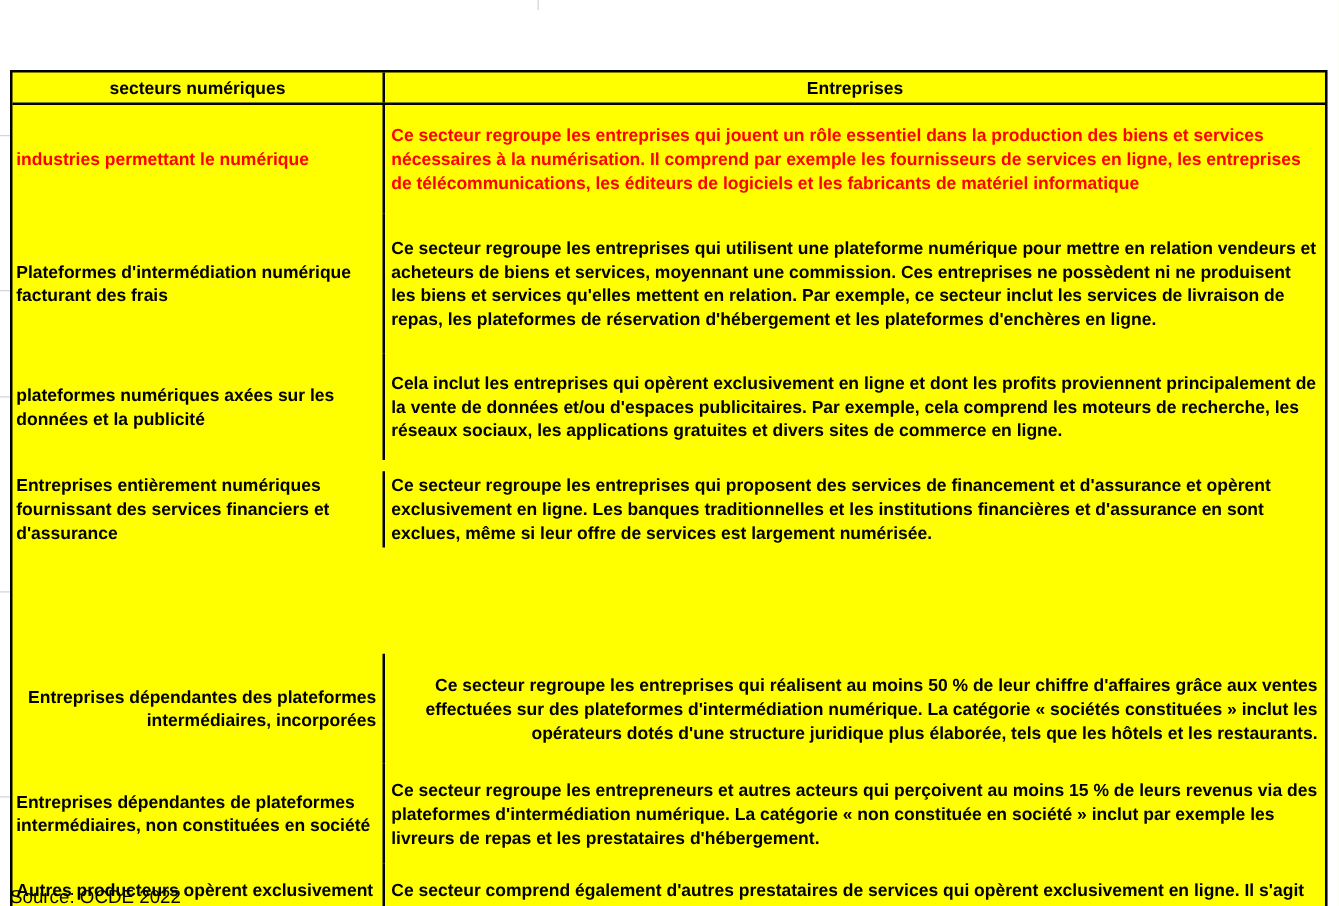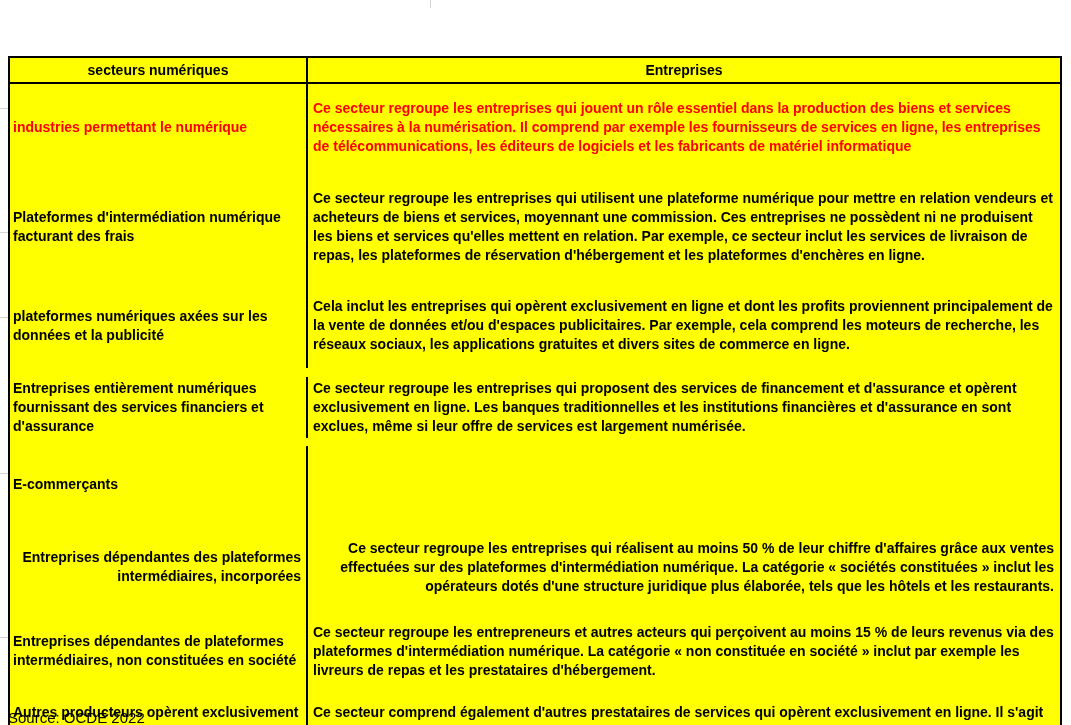--- a/index.html
+++ b/index.html
@@ -107,21 +107,20 @@
       <div class="scol">plateformes numériques axées sur les données et la publicité</div>
       <div class="dcol">Cela inclut les entreprises qui opèrent exclusivement en ligne et dont les profits proviennent principalement de la vente de données et/ou d'espaces publicitaires. Par exemple, cela comprend les moteurs de recherche, les réseaux sociaux, les applications gratuites et divers sites de commerce en ligne.</div>
     </div>
 
     <div class="brow" style="height:78px;align-items:center;">
       <div class="scol">Entreprises entièrement numériques fournissant des services financiers et d'assurance</div>
       <div class="dcol">Ce secteur regroupe les entreprises qui proposent des services de financement et d'assurance et opèrent exclusivement en ligne. Les banques traditionnelles et les institutions financières et d'assurance en sont exclues, même si leur offre de services est largement numérisée.</div>
     </div>
 
     <div class="brow" style="height:77px;">
-      <div class="scol">E-commerçants</div>
     </div>
 
     <div class="brow" style="height:88px;text-align:right;">
       <div class="scol">Entreprises dépendantes des plateformes intermédiaires, incorporées</div>
       <div class="dcol">Ce secteur regroupe les entreprises qui réalisent au moins 50 % de leur chiffre d'affaires grâce aux ventes effectuées sur des plateformes d'intermédiation numérique. La catégorie « sociétés constituées » inclut les opérateurs dotés d'une structure juridique plus élaborée, tels que les hôtels et les restaurants.</div>
     </div>
 
     <div class="brow" style="height:80px;">
       <div class="scol">Entreprises dépendantes de plateformes intermédiaires, non constituées en société</div>
       <div class="dcol">Ce secteur regroupe les entrepreneurs et autres acteurs qui perçoivent au moins 15 % de leurs revenus via des plateformes d'intermédiation numérique. La catégorie « non constituée en société » inclut par exemple les livreurs de repas et les prestataires d'hébergement.</div>

